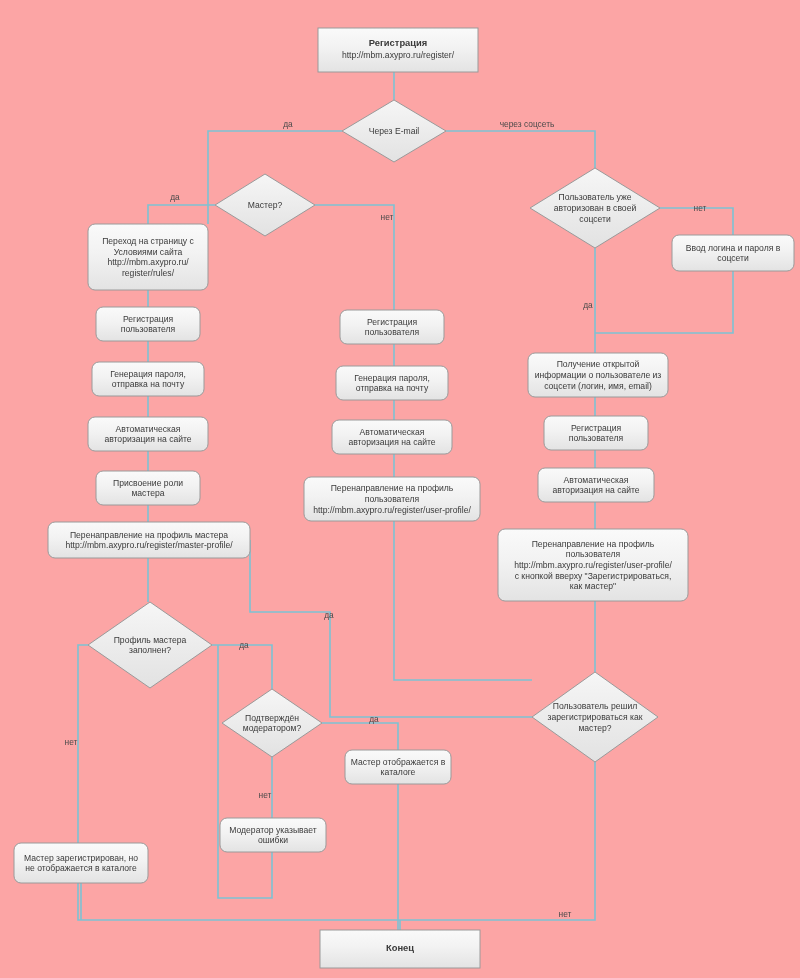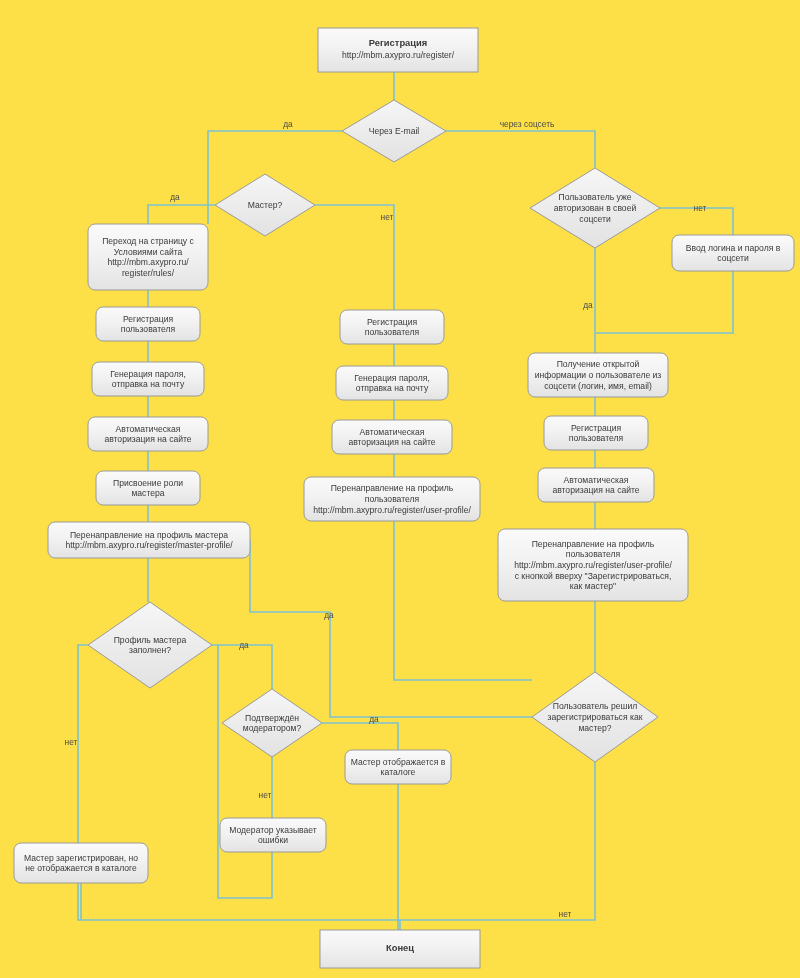--- a/index.html
+++ b/index.html
@@ -1,17 +1,17 @@
 <!DOCTYPE html>
 <html><head>
 <meta charset="utf-8">
 <style>
   html,body{margin:0;padding:0;background:#ffffff;}
   body{font-family:"Liberation Sans","DejaVu Sans",sans-serif;}
-  #canvas{position:relative;width:800px;height:978px;background:#fde047;overflow:hidden;}
+  #canvas{position:relative;width:800px;height:978px;background:#fca5a5;overflow:hidden;}
   svg{position:absolute;left:0;top:0;width:800px;height:978px;}
   .node-text{font-family:"Liberation Sans","DejaVu Sans",sans-serif;font-size:8.6px;fill:#3a3a3a;text-anchor:middle;}
   .node-text.bold{font-weight:bold;font-size:9.4px;}
   .edge-label{font-family:"Liberation Sans","DejaVu Sans",sans-serif;font-size:8.4px;fill:#4a4a4a;text-anchor:middle;}
 </style>
 </head>
 <body>
 
 <div id="canvas">
   <svg id="flow" viewBox="0 0 800 978">

